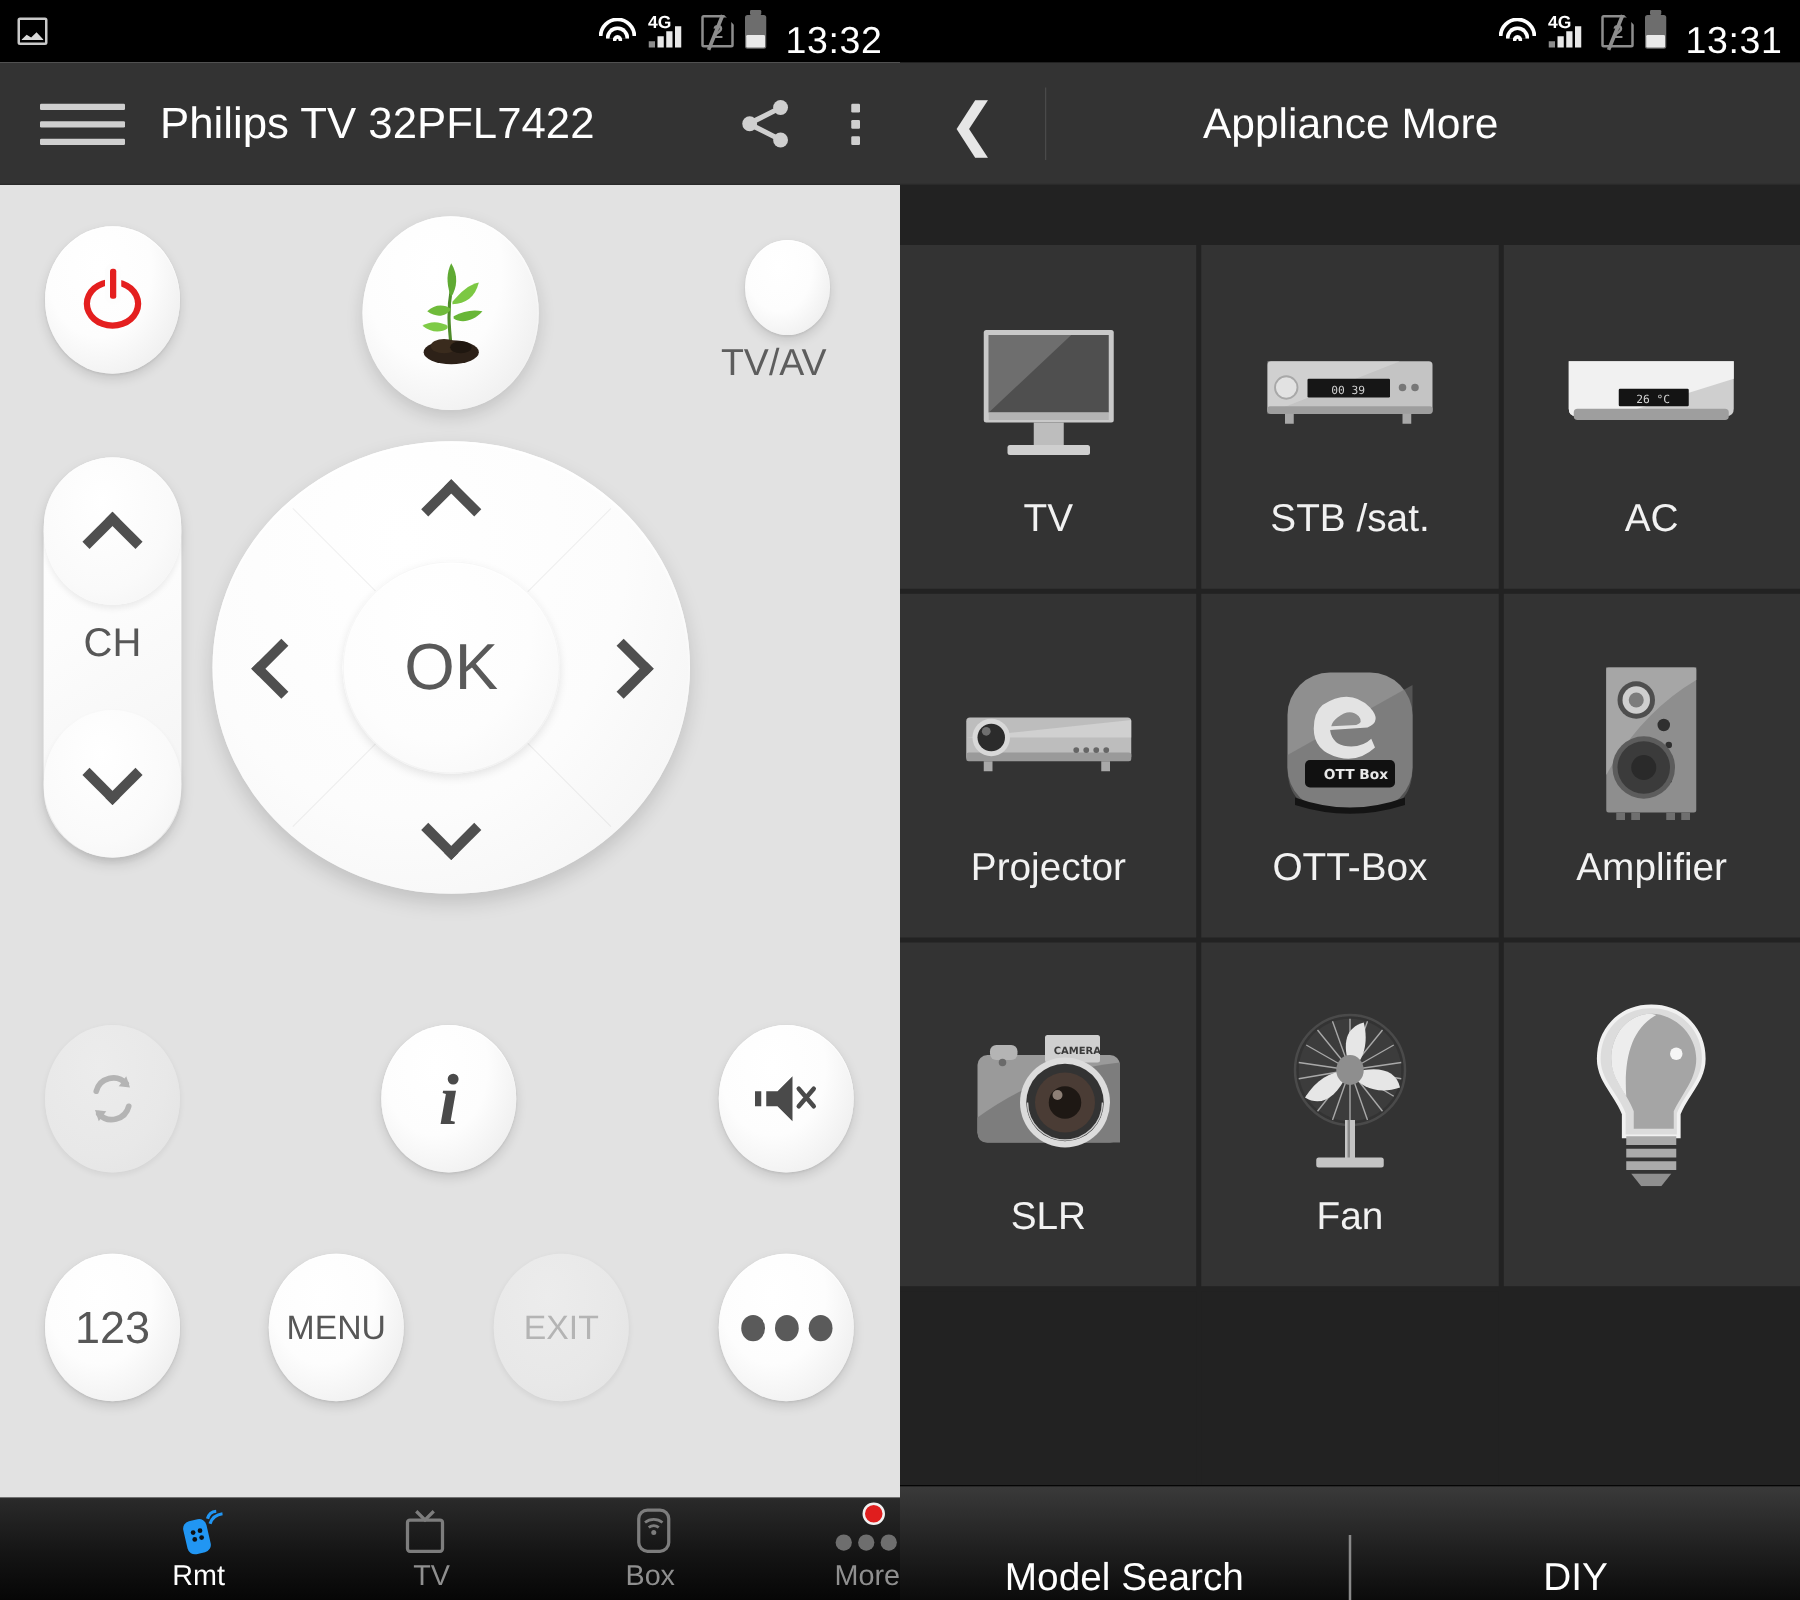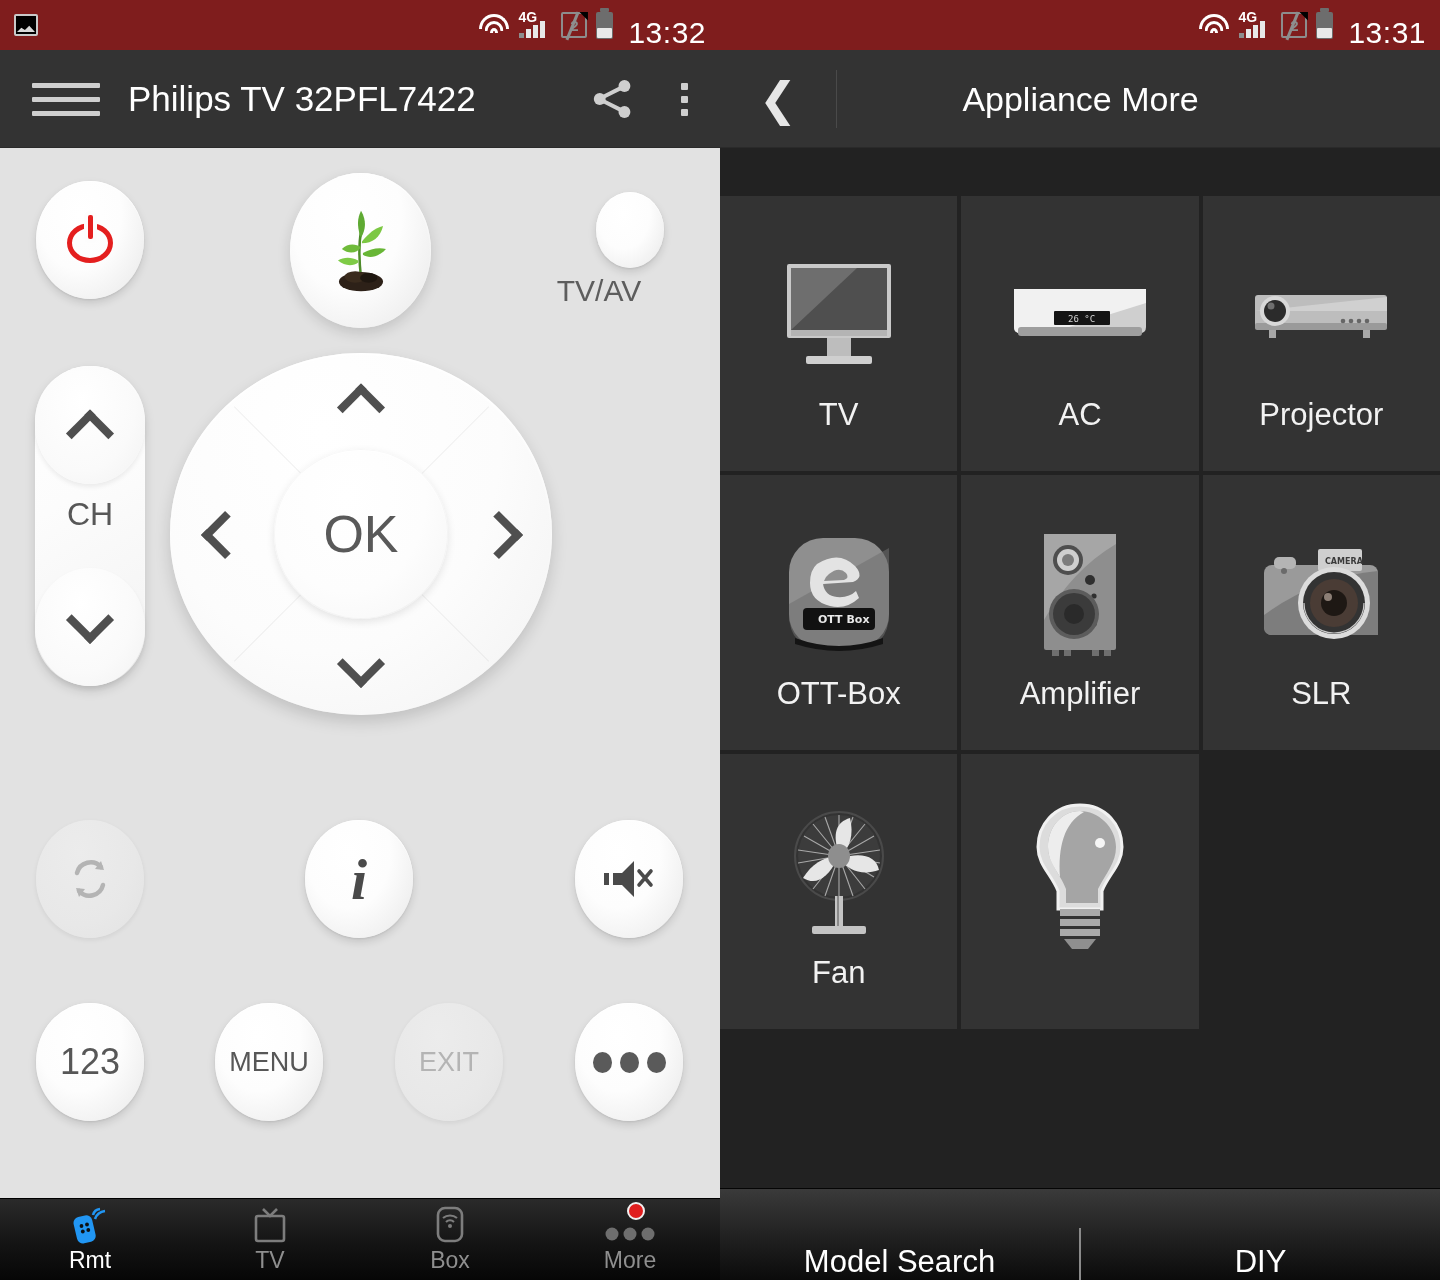--- a/index.html
+++ b/index.html
@@ -11,21 +11,21 @@
   }
   .screen { position: relative; width: 1440px; height: 1280px; display: flex; }
 
   
   .panel { position: relative; width: 720px; height: 1280px; overflow: hidden; }
   .panel-left  { background: #e2e2e2; }
   .panel-right { background: #222; }
 
   
   .statusbar {
-    height: 50px; background: #7f1d1d; display: flex; align-items: center;
+    height: 50px; background: #000000; display: flex; align-items: center;
     padding: 12px 14px; position: relative;
   }
   .sb-left { display: flex; align-items: center; gap: 8px; flex: 1; }
   .sb-right { display: flex; align-items: center; gap: 9px; }
   .sb-time {
     color: #fff; font-size: 30px; letter-spacing: 0.5px; margin-left: 6px; margin-top: 16px;
   }
   .ico-gallery {
     width: 24px; height: 22px; border: 2px solid #c9c9c9; border-radius: 2px;
     position: relative; overflow: hidden; background: #000;
@@ -106,21 +106,21 @@
   .power-glyph::after { content:""; position:absolute; left:20.5px; top:-2px; width:5px; height:24px;
     background:#e41f1f; border-radius:2px; box-shadow: 0 0 0 4px #fdfdfd; }
 
   
   #btn-plant { left: 290px; top: 25px; width: 141px; height: 155px;
     box-shadow: 0 5px 14px rgba(0,0,0,0.14), inset 0 1px 2px rgba(255,255,255,0.95); }
   .plant-svg { width: 96px; height: 96px; }
 
   
   #btn-tvav { left: 596px; top: 44px; width: 68px; height: 76px; }
-  #lbl-tvav { left: 524px; top: 126px; width: 150px; }
+  #lbl-tvav { left: 544px; top: 126px; width: 150px; }
 
   
   .rocker { position:absolute; width: 110px; height: 320px; border-radius: 58px;
     background: linear-gradient(150deg,#ffffff 0%, #fcfcfc 40%, #f2f2f2 100%);
     box-shadow: 0 5px 11px rgba(0,0,0,0.13), inset 0 1px 2px rgba(255,255,255,0.9);
   }
   .rocker .pad { position:absolute; left:0; width:110px; height:118px; border-radius:50%;
     background: radial-gradient(ellipse at 42% 30%, #ffffff 0%, #fafafa 60%, #f1f1f1 100%);
     display:flex; align-items:center; justify-content:center;
     box-shadow: 0 3px 5px rgba(0,0,0,0.07); cursor:pointer;
@@ -177,21 +177,21 @@
   #btn-menu { left: 215px; top: 855px; width: 108px; height: 118px; font-size: 27px; }
   #btn-exit { left: 395px; top: 855px; width: 108px; height: 118px; font-size: 27px; }
   #btn-dots { left: 575px; top: 855px; width: 108px; height: 118px; }
   .dots3 { display:flex; gap: 8px; }
   .dots3 i { width: 19px; height: 21px; border-radius: 50%; background:#5a5a5a; display:block; }
 
   
   .tabbar { position:absolute; left:0; bottom:0; width: 720px; height: 82px;
     background: linear-gradient(180deg, #2a2a2a 0%, #141414 55%, #060606 100%);
     display:flex; border-top: 1px solid #000; }
-  .tab { flex:1; display:flex; flex-direction:column; align-items:center;
+  .tab { flex:1; display:flex; flex-direction:column; align-items:flex-end;
     justify-content:center; gap: 3px; cursor:pointer; position:relative; }
   .tab .tlabel { font-size: 23px; color:#8f8f8f; }
   .tab.active .tlabel { color:#ffffff; }
   .tab .ticon { height: 38px; display:flex; align-items:flex-end; justify-content:center; position:relative; }
   .badge-dot { position:absolute; width: 18px; height:18px; border-radius:50%;
     background:#e01e1e; border: 2px solid #f1f1f1; top: -4px; right: 12px; }
 
   
   .grid-wrap { position:absolute; left:0; top:148px; width:720px; height: 1054px;
     background:#222; overflow:hidden; }
@@ -453,20 +453,37 @@
               <rect x="17" y="8" width="96" height="62" fill="#4f4f4f"></rect>
               <path d="M17 70 L17 8 L83 8 Z" fill="#6e6e6e"></path>
               <rect x="17" y="70" width="96" height="6" fill="#b4b4b4"></rect>
               <rect x="53" y="78" width="24" height="18" fill="#bdbdbd"></rect>
               <rect x="32" y="96" width="66" height="8" rx="2" fill="#cfcfcf"></rect>
             </svg>
           </span>
           <span class="clabel">TV</span>
         </div>
 
+        <div class="cell">
+          <span class="cicon">
+            <svg width="140" height="70" viewBox="0 0 140 70">
+              <rect x="4" y="8" width="132" height="42" rx="3" fill="#c4c4c4"></rect>
+              <path d="M4 50 L4 8 L110 8 Z" fill="#dadada" opacity="0.55"></path>
+              <rect x="4" y="44" width="132" height="6" rx="2" fill="#9e9e9e"></rect>
+              <circle cx="19" cy="29" r="9" fill="#e2e2e2" stroke="#a8a8a8" stroke-width="1.5"></circle>
+              <rect x="36" y="22" width="66" height="15" rx="1" fill="#161616"></rect>
+              <text x="55" y="34" font-family="DejaVu Sans Mono, monospace" font-size="9" fill="#cfcfcf">00 39</text>
+              <circle cx="112" cy="29" r="3" fill="#777"></circle>
+              <circle cx="122" cy="29" r="3" fill="#777"></circle>
+              <rect x="18" y="50" width="7" height="8" fill="#a8a8a8"></rect>
+              <rect x="112" y="50" width="7" height="8" fill="#a8a8a8"></rect>
+            </svg>
+          </span>
+          <span class="clabel">STB /sat.</span>
+        </div>
 
         <div class="cell">
           <span class="cicon">
             <svg width="140" height="66" viewBox="0 0 140 66">
               <path d="M4 6 L136 6 L136 44 Q136 50 130 50 L10 50 Q4 50 4 44 Z" fill="#cfcfcf"></path>
               <path d="M4 6 L136 6 L136 20 L40 50 L10 50 Q4 50 4 44 Z" fill="#f1f1f1"></path>
               <rect x="8" y="44" width="124" height="9" rx="3" fill="#9e9e9e"></rect>
               <rect x="44" y="28" width="56" height="14" rx="1" fill="#141414"></rect>
               <text x="58" y="39" font-family="DejaVu Sans Mono, monospace" font-size="9" fill="#d4d4d4">26 °C</text>
             </svg>

